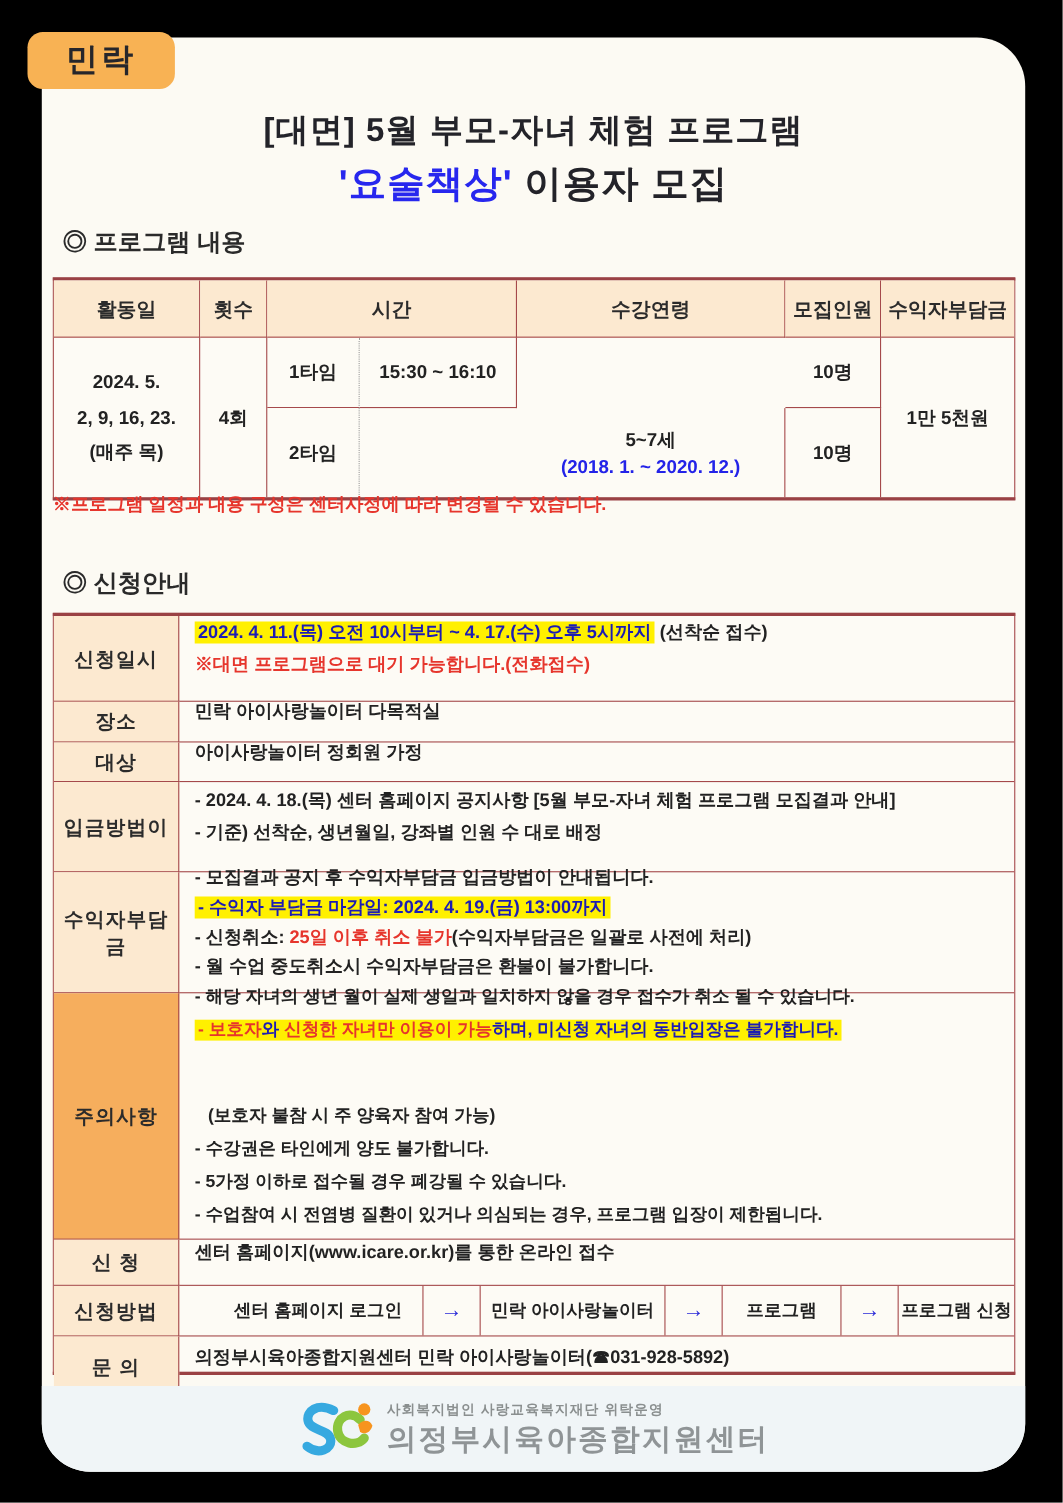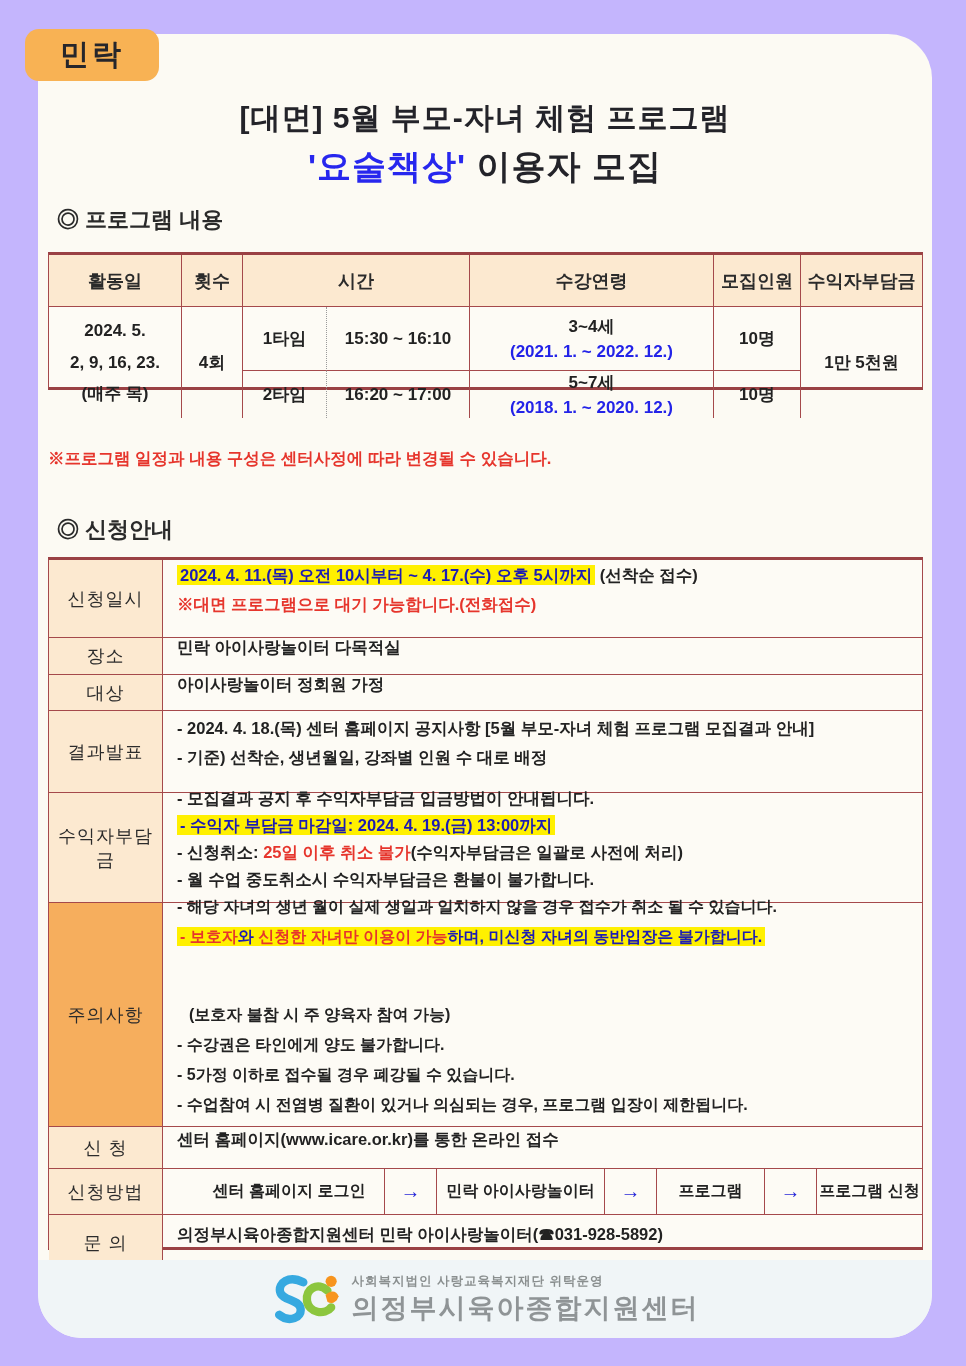--- a/index.html
+++ b/index.html
@@ -2,21 +2,21 @@
 <html><head>
 <meta charset="utf-8">
 <style>
   html, body { margin: 0; padding: 0; }
   body {
     width: 966px; height: 1366px;
     font-family: "Liberation Sans", sans-serif;
   }
   .page {
     position: relative; width: 966px; height: 1366px;
-    background: #c4b5fd; overflow: hidden;
+    background: #000000; overflow: hidden;
   }
   .card {
     position: absolute; left: 38px; top: 34px;
     width: 894px; height: 1304px;
     background: #fcfaf3; border-radius: 44px;
   }
   .badge {
     position: absolute; left: 25px; top: 29px;
     min-width: 134px; height: 52px; box-sizing: border-box;
     background: #f8b254; border-radius: 14px;
@@ -37,21 +37,21 @@
   .title2 .name { color: #2727ee; }
   .sech {
     position: absolute; left: 19px;
     font-size: 22px; font-weight: 800; color: #2a2a2a;
   }
   #sech1 { top: 171px; }
   #sech2 { top: 481px; }
 
   
   .t1 {
-    position: absolute; left: 10px; top: 218px; width: 875px; height: 138px;
+    position: absolute; left: 10px; top: 218px; width: 875px; height: 203px;
     display: grid; box-sizing: border-box;
     grid-template-columns: 133px 61px 84px 143px 244px 87px 1fr;
     grid-template-rows: 52px 64px 1fr;
     border: 1.5px solid #a5494b;
     border-top: 3.5px solid #9a4144;
     border-bottom: 3.5px solid #9a4144;
     background: #fdfbf5;
   }
   .c {
     display: flex; flex-direction: column;
@@ -81,21 +81,21 @@
     grid-template-rows: 78px 37px 36px 82px 110px 224px 42px 46px 1fr;
     border: 1.5px solid #a5494b;
     border-top: 3px solid #9a4144;
     border-bottom: 3px solid #9a4144;
     background: #fdfbf5;
   }
   .lbl {
     background: #fce9d0;
     display: flex; align-items: center; justify-content: center;
     border-right: 1px solid #a5494b; border-bottom: 1px solid #a5494b;
-    font-weight: 400; font-size: 18px; color: #2b2b2b;
+    font-weight: 700; font-size: 18px; color: #2b2b2b;
     letter-spacing: 1px; box-sizing: border-box; text-align: center;
   }
   .lbl.orange { background: #f6ae5d; }
   .ct {
     border-bottom: 1px solid #a5494b;
     display: flex; flex-direction: column;
     justify-content: center; align-items: flex-start;
     padding: 5px 10px 22px 14px;
     font-weight: 700; font-size: 16.5px; color: #222;
     box-sizing: border-box; line-height: 29px; white-space: nowrap;
@@ -157,30 +157,25 @@
 
       <div class="c span-c no-b date-cell" style="grid-column:1">
         <span>2024. 5.</span>
         <span>2, 9, 16, 23.</span>
         <span>(매주 목)</span>
       </div>
       <div class="c span-c no-b" style="grid-column:2">4회</div>
 
       <div class="c dot-r" style="grid-column:3;grid-row:2">1타임</div>
       <div class="c" style="grid-column:4;grid-row:2">15:30 ~ 16:10</div>
-      <div class="c" style="grid-column:5;grid-row:2">
-        <span>3~4세</span>
-        <span class="age-blue">(2021. 1. ~ 2022. 12.)</span>
-      </div>
       <div class="c" style="grid-column:6;grid-row:2">10명</div>
 
       <div class="c span-c no-r no-b" style="grid-column:7">1만 5천원</div>
 
       <div class="c dot-r no-b" style="grid-column:3;grid-row:3">2타임</div>
-      <div class="c no-b" style="grid-column:4;grid-row:3">16:20 ~ 17:00</div>
       <div class="c no-b" style="grid-column:5;grid-row:3">
         <span>5~7세</span>
         <span class="age-blue">(2018. 1. ~ 2020. 12.)</span>
       </div>
       <div class="c no-b" style="grid-column:6;grid-row:3">10명</div>
     </div>
 
     <div class="note">※프로그램 일정과 내용 구성은 센터사정에 따라 변경될 수 있습니다.</div>
 
     <div class="sech" id="sech2">◎ 신청안내</div>
@@ -193,21 +188,21 @@
         </div>
         <div class="line red">※대면 프로그램으로 대기 가능합니다.(전화접수)</div>
       </div>
 
       <div class="lbl" style="grid-row:2">장소</div>
       <div class="ct" style="grid-row:2">민락 아이사랑놀이터 다목적실</div>
 
       <div class="lbl" style="grid-row:3">대상</div>
       <div class="ct" style="grid-row:3">아이사랑놀이터 정회원 가정</div>
 
-      <div class="lbl" style="grid-row:4">결과발표</div>
+      <div class="lbl" style="grid-row:4">입금방법이</div>
       <div class="ct" style="grid-row:4">
         <div class="line">- 2024. 4. 18.(목) 센터 홈페이지 공지사항 [5월 부모-자녀 체험 프로그램 모집결과 안내]</div>
         <div class="line">- 기준) 선착순, 생년월일, 강좌별 인원 수 대로 배정</div>
       </div>
 
       <div class="lbl" style="grid-row:5">수익자부담금</div>
       <div class="ct fee-ct" style="grid-row:5">
         <div class="line">- 모집결과 공지 후 수익자부담금 입금방법이 안내됩니다.</div>
         <div class="line"><span class="hl nvy">- 수익자 부담금 마감일: 2024. 4. 19.(금) 13:00까지</span></div>
         <div class="line">

